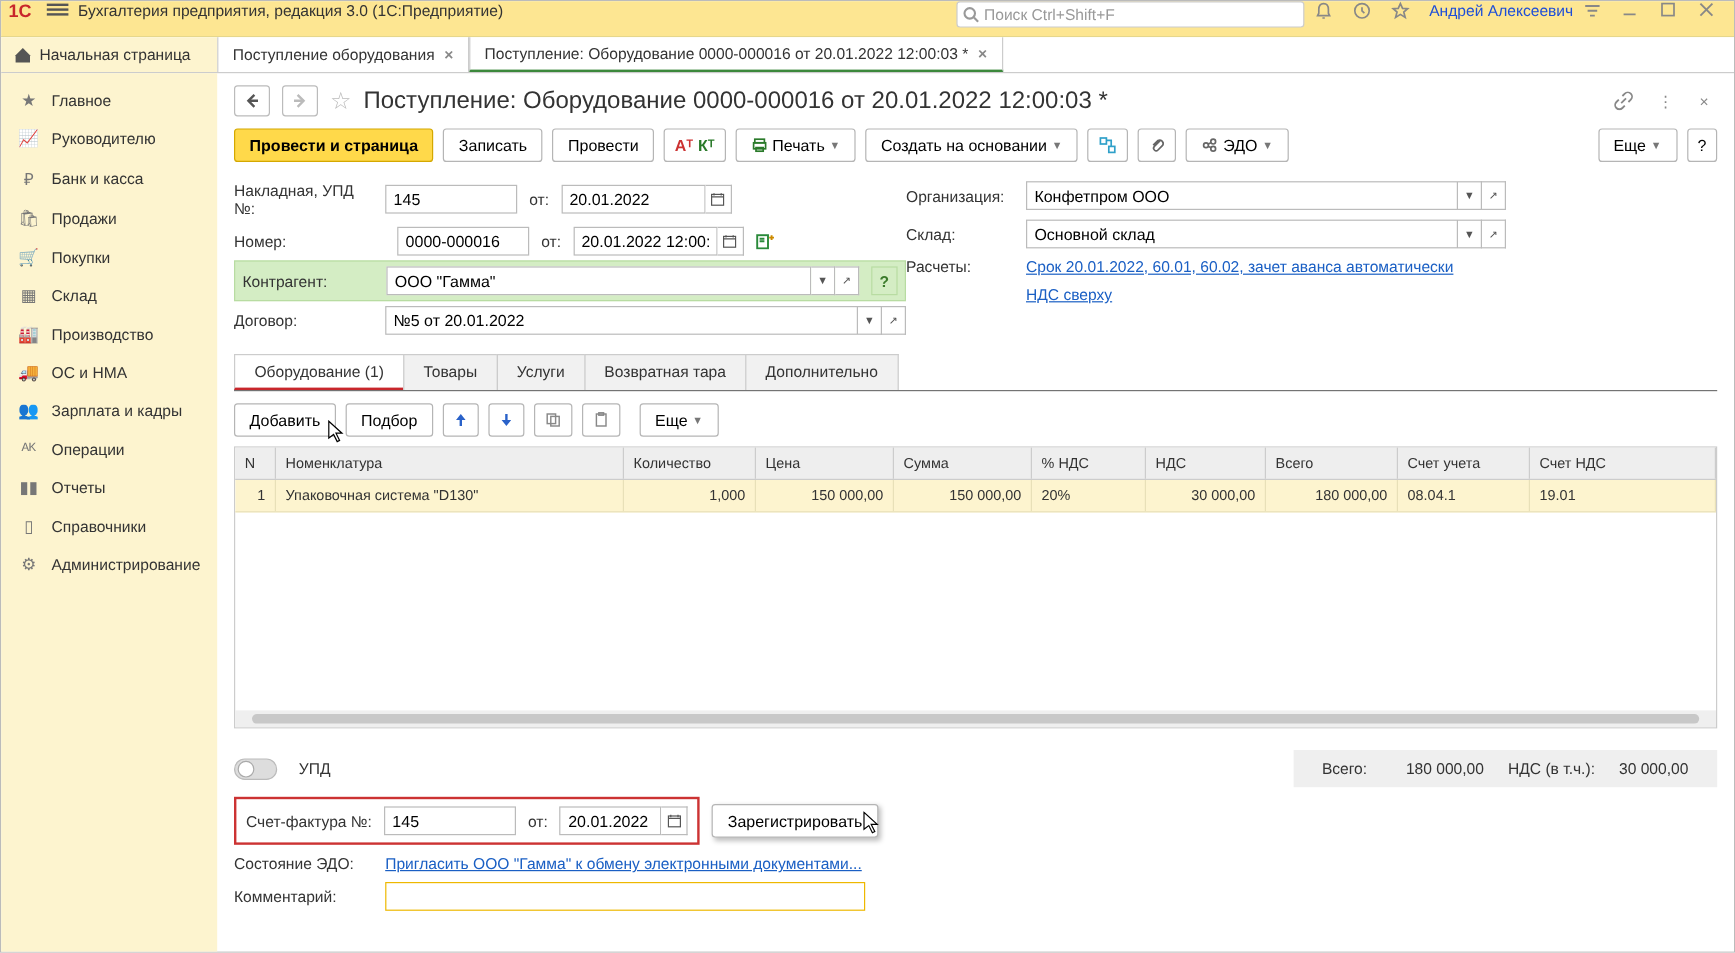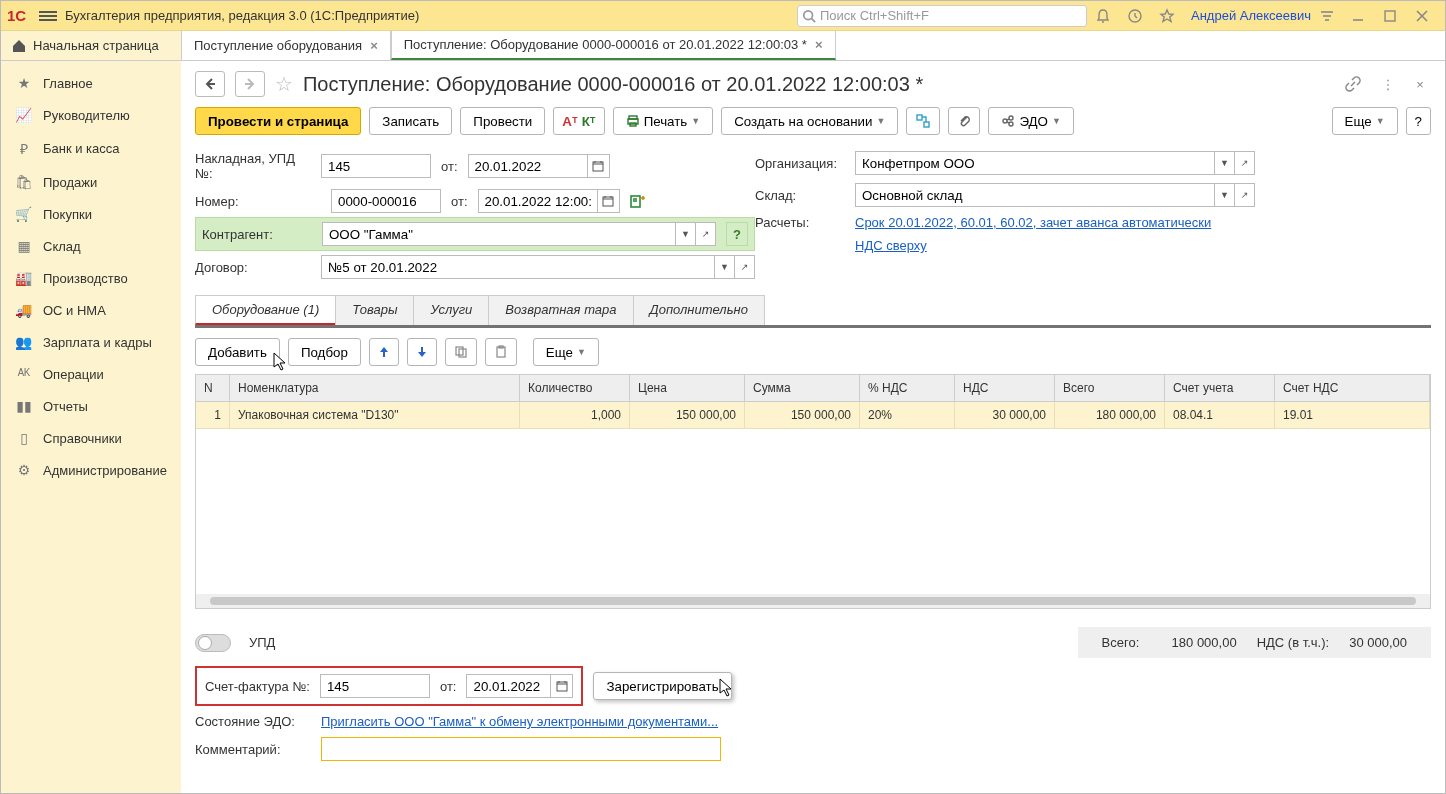--- a/index.html
+++ b/index.html
@@ -1,20 +1,20 @@
 <!DOCTYPE html>
 <html><head>
 <meta charset="utf-8">
 <style>
   * { box-sizing: border-box; font-family: Arial, sans-serif; }
   body { margin: 0; background: #f5f5f5; font-size: 13px; color: #333; }
   .app { width: 1446px; height: 794px; border: 1px solid #bbb; background: #fff; display: flex; flex-direction: column; }
 
   
-  .titlebar { height: 30px; background: #fde692; display: flex; align-items: center; padding: 0 6px; gap: 8px; border-bottom: 1px solid #e6d78c; }
+  .titlebar { height: 30px; background: #fde692; display: flex; padding: 0 6px; gap: 8px; border-bottom: 1px solid #e6d78c; }
   .titlebar .logo   { width: 24px; font-weight: bold; color: #c8262b; font-size: 15px; }
   .titlebar .burger { width: 18px; text-align: center; cursor: pointer; }
   .titlebar .burger span { display:block; height:2px; background:#555; margin:2px 0; }
   .titlebar .title  { flex: 0 0 auto; }
   .titlebar .spacer { flex: 1; }
   .titlebar .search { width: 290px; height: 22px; background: #fff; border: 1px solid #ccc; border-radius: 3px; display:flex; align-items:center; padding:0 4px; color:#999; }
   .titlebar .search svg { width:14px;height:14px;margin-right:4px;stroke:#999;fill:none; }
   .titlebar .ticon  { width: 24px; text-align: center; cursor: pointer; color:#888; }
   .titlebar .user   { color:#1d4ed8; }
 
@@ -57,21 +57,21 @@
   .leftcol { width: 560px; }
   .rightcol { flex:1; }
   .selwrap{display:inline-flex;}
   .selbtn{width:20px;height:24px;border:1px solid #bbb;border-left:none;background:#fff;display:flex;align-items:center;justify-content:center;cursor:pointer;font-size:9px;color:#555;}
   .datewrap{display:inline-flex;}
   .datebtn{width:22px;height:24px;border:1px solid #bbb;border-left:none;background:#fff;display:flex;align-items:center;justify-content:center;cursor:pointer;}
   .link{color:#1a5fc4;text-decoration:underline;cursor:pointer;}
   .greenrow{background:#d4edc4;padding:4px 6px;border:1px solid #b8dca2;}
   .questbtn{width:22px;height:24px;border:1px solid #b8dca2;background:#d4edc4;display:flex;align-items:center;justify-content:center;font-weight:bold;color:#3a7a2a;}
 
-  .subtabs{margin-top:12px;display:flex;border-bottom:3px solid #737373;font-style:italic;}
+  .subtabs{margin-top:12px;display:flex;border-bottom:1px solid #737373;}
   .subtab{padding:6px 16px;border:1px solid #ccc;border-bottom:none;background:#f1f1f1;cursor:pointer;margin-right:-1px;}
   .subtab.active{background:#fff;border-bottom:2px solid #c8262b;}
 
   .tabbar{margin-top:10px;display:flex;align-items:center;gap:8px;}
 
   .grid{margin-top:8px;border:1px solid #ccc;height:235px;display:flex;flex-direction:column;}
   .ghead{display:flex;background:#eee;border-bottom:1px solid #ccc;}
   .gh{padding:6px 8px;border-right:1px solid #ccc;font-size:12px;}
   .grow{display:flex;background:#fdf4cf;border-bottom:1px solid #e8e0b8;}
   .gc{padding:6px 8px;border-right:1px solid #e8e0b8;font-size:12px;}

